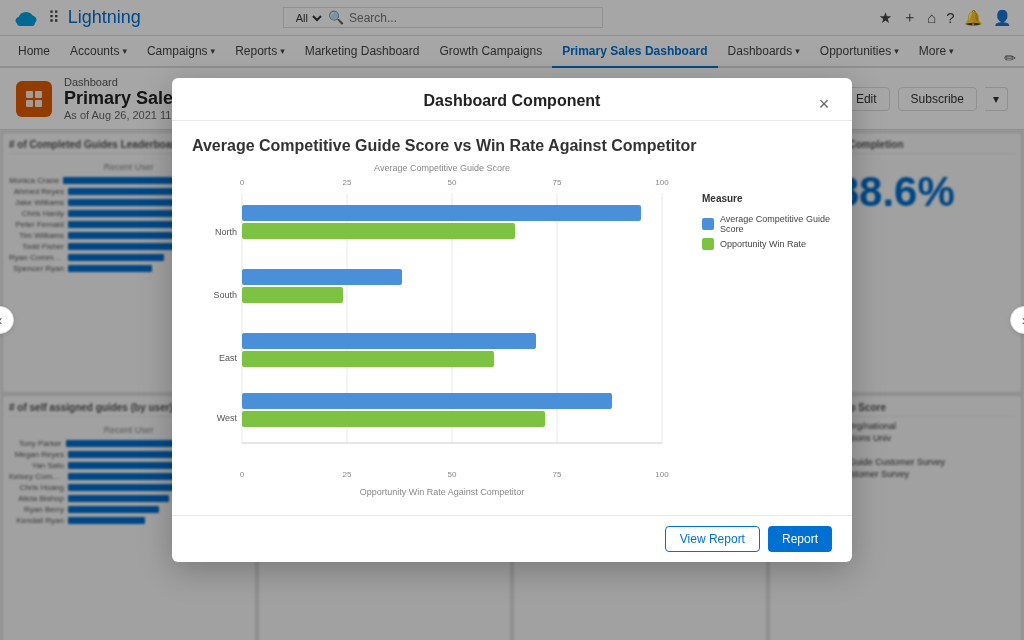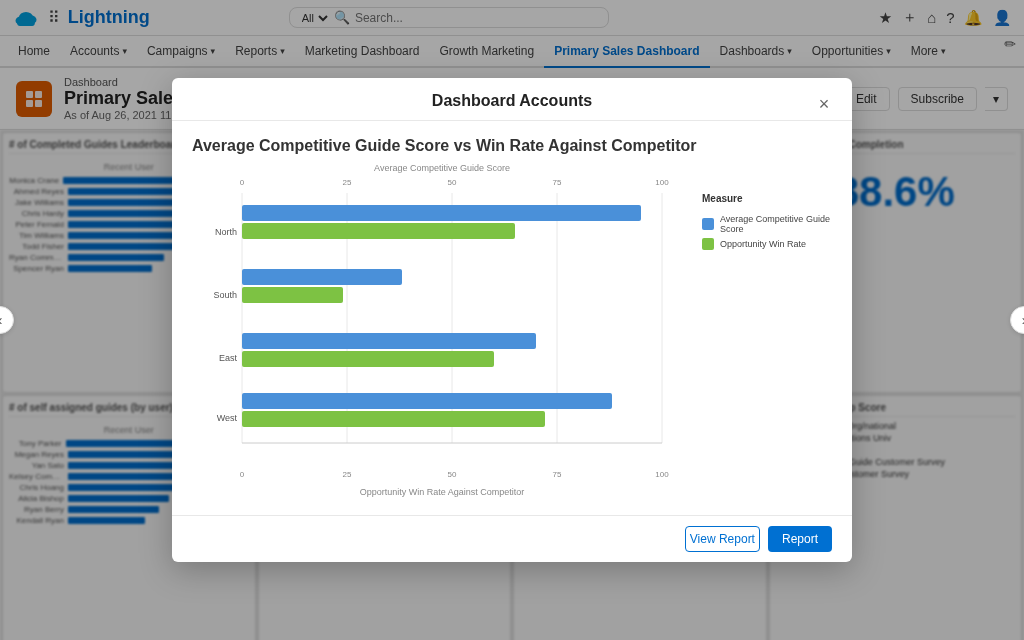--- a/index.html
+++ b/index.html
@@ -6,27 +6,27 @@
     body { font-family: 'Segoe UI', Arial, sans-serif; background: #f3f2f2; width: 1024px; height: 640px; overflow: hidden; position: relative; }
 
     
     .top-bar {
       display: flex; align-items: center; background: #fff; height: 36px;
       border-bottom: 1px solid #ddd; padding: 0 12px; gap: 8px;
     }
     .top-bar-left { display: flex; align-items: center; gap: 8px; }
     .cloud-logo { width: 28px; height: 20px; }
     .app-switcher { color: #444; font-size: 16px; cursor: pointer; }
-    .app-name { font-size: 18px; font-weight: 700; color: #0070d2; }
+    .app-name { font-size: 18px; font-weight: 400; color: #0070d2; }
     .top-bar-right { display: flex; align-items: center; gap: 10px; margin-left: auto; }
     .icon-btn { font-size: 15px; color: #444; cursor: pointer; }
 
     
     .nav-bar {
-      display: flex; align-items: flex-start; background: #fff; height: 32px;
+      display: flex; align-items: flex-end; background: #fff; height: 32px;
       border-bottom: 2px solid #ddd; padding: 0 8px; gap: 0;
     }
     .nav-item {
       font-size: 12px; color: #444; padding: 0 10px; height: 32px;
       display: flex; align-items: center; cursor: pointer; white-space: nowrap;
       border-bottom: 2px solid transparent; margin-bottom: -2px;
     }
     .nav-item.active { color: #0070d2; border-bottom: 2px solid #0070d2; font-weight: 600; }
     .nav-item .caret { font-size: 9px; margin-left: 3px; }
 
@@ -112,21 +112,21 @@
       position: absolute; top: 50%; transform: translateY(-50%);
       background: #fff; border: 1px solid #ddd; border-radius: 50%;
       width: 28px; height: 28px; display: flex; align-items: center; justify-content: center;
       cursor: pointer; font-size: 14px; color: #555; box-shadow: 0 1px 4px rgba(0,0,0,0.12);
     }
     .chart-nav-prev { left: -14px; }
     .chart-nav-next { right: -14px; }
 
     .btn-view-report {
       border: 1px solid #0070d2; background: #fff; color: #0070d2;
-      border-radius: 4px; padding: 5px 4px; font-size: 12px; cursor: pointer;
+      border-radius: 4px; padding: 5px 14px; font-size: 12px; cursor: pointer;
     }
     .btn-share {
       background: #0070d2; color: #fff; border: none;
       border-radius: 4px; padding: 5px 14px; font-size: 12px; cursor: pointer;
     }
   </style>
 </head>
 <body>
 
 <div class="top-bar">
@@ -134,21 +134,21 @@
 
     <svg class="cloud-logo" viewBox="0 0 32 22" fill="none">
       <ellipse cx="11" cy="14" rx="7" ry="5" fill="#00a1e0"></ellipse>
       <ellipse cx="16" cy="10" rx="8" ry="6" fill="#00a1e0"></ellipse>
       <ellipse cx="22" cy="13" rx="6" ry="5" fill="#00a1e0"></ellipse>
       <rect x="6" y="14" width="20" height="6" rx="3" fill="#00a1e0"></rect>
     </svg>
     <span class="app-switcher">⠿</span>
     <span class="app-name">Lightning</span>
   </div>
-  <div style="display:flex;align-items:center;gap:4px;border:1px solid #ddd;border-radius:8px;padding:2px 8px;width:320px;margin:9px auto;">
+  <div style="display:flex;align-items:center;gap:4px;border:1px solid #ddd;border-radius:0;padding:2px 8px;width:320px;margin:9px auto;">
     <select style="border:none;outline:none;font-size:11px;color:#333;background:transparent;">
       <option>All</option>
     </select>
     <span style="color:#aaa;font-size:13px;">🔍</span>
     <input style="border: none; outline: none; font-size: 12px; width: 100%;" placeholder="Search...">
   </div>
   <div class="top-bar-right">
     <span class="icon-btn">★</span>
     <span class="icon-btn">＋</span>
     <span class="icon-btn">⌂</span>
@@ -171,21 +171,21 @@
       <span class="caret">▾</span>
     </div>
   <div class="nav-item">
       <span>Reports</span>
       <span class="caret">▾</span>
     </div>
   <div class="nav-item">
       <span>Marketing Dashboard</span>
     </div>
   <div class="nav-item">
-      <span>Growth Marketing</span>
+      <span>Growth Campaigns</span>
     </div>
   <div class="nav-item active">
       <span>Primary Sales Dashboard</span>
     </div>
   <div class="nav-item">
       <span>Dashboards</span>
       <span class="caret">▾</span>
     </div>
   <div class="nav-item">
       <span>Opportunities</span>
@@ -344,21 +344,21 @@
     </div>
   </div>
 </div>
 
 <div class="modal-backdrop" style="position: absolute;">
   <button class="chart-nav-btn chart-nav-prev">‹</button>
 
   <div class="modal">
 
     <div class="modal-header">
-      <div class="modal-title">Dashboard Accounts</div>
+      <div class="modal-title">Dashboard Component</div>
       <button class="modal-close">×</button>
     </div>
 
     <div class="modal-body">
       <div class="chart-title">Average Competitive Guide Score vs Win Rate Against Competitor</div>
 
       <div class="chart-area">
 
         <div class="chart-main">
           <div class="chart-axis-top">Average Competitive Guide Score</div>

